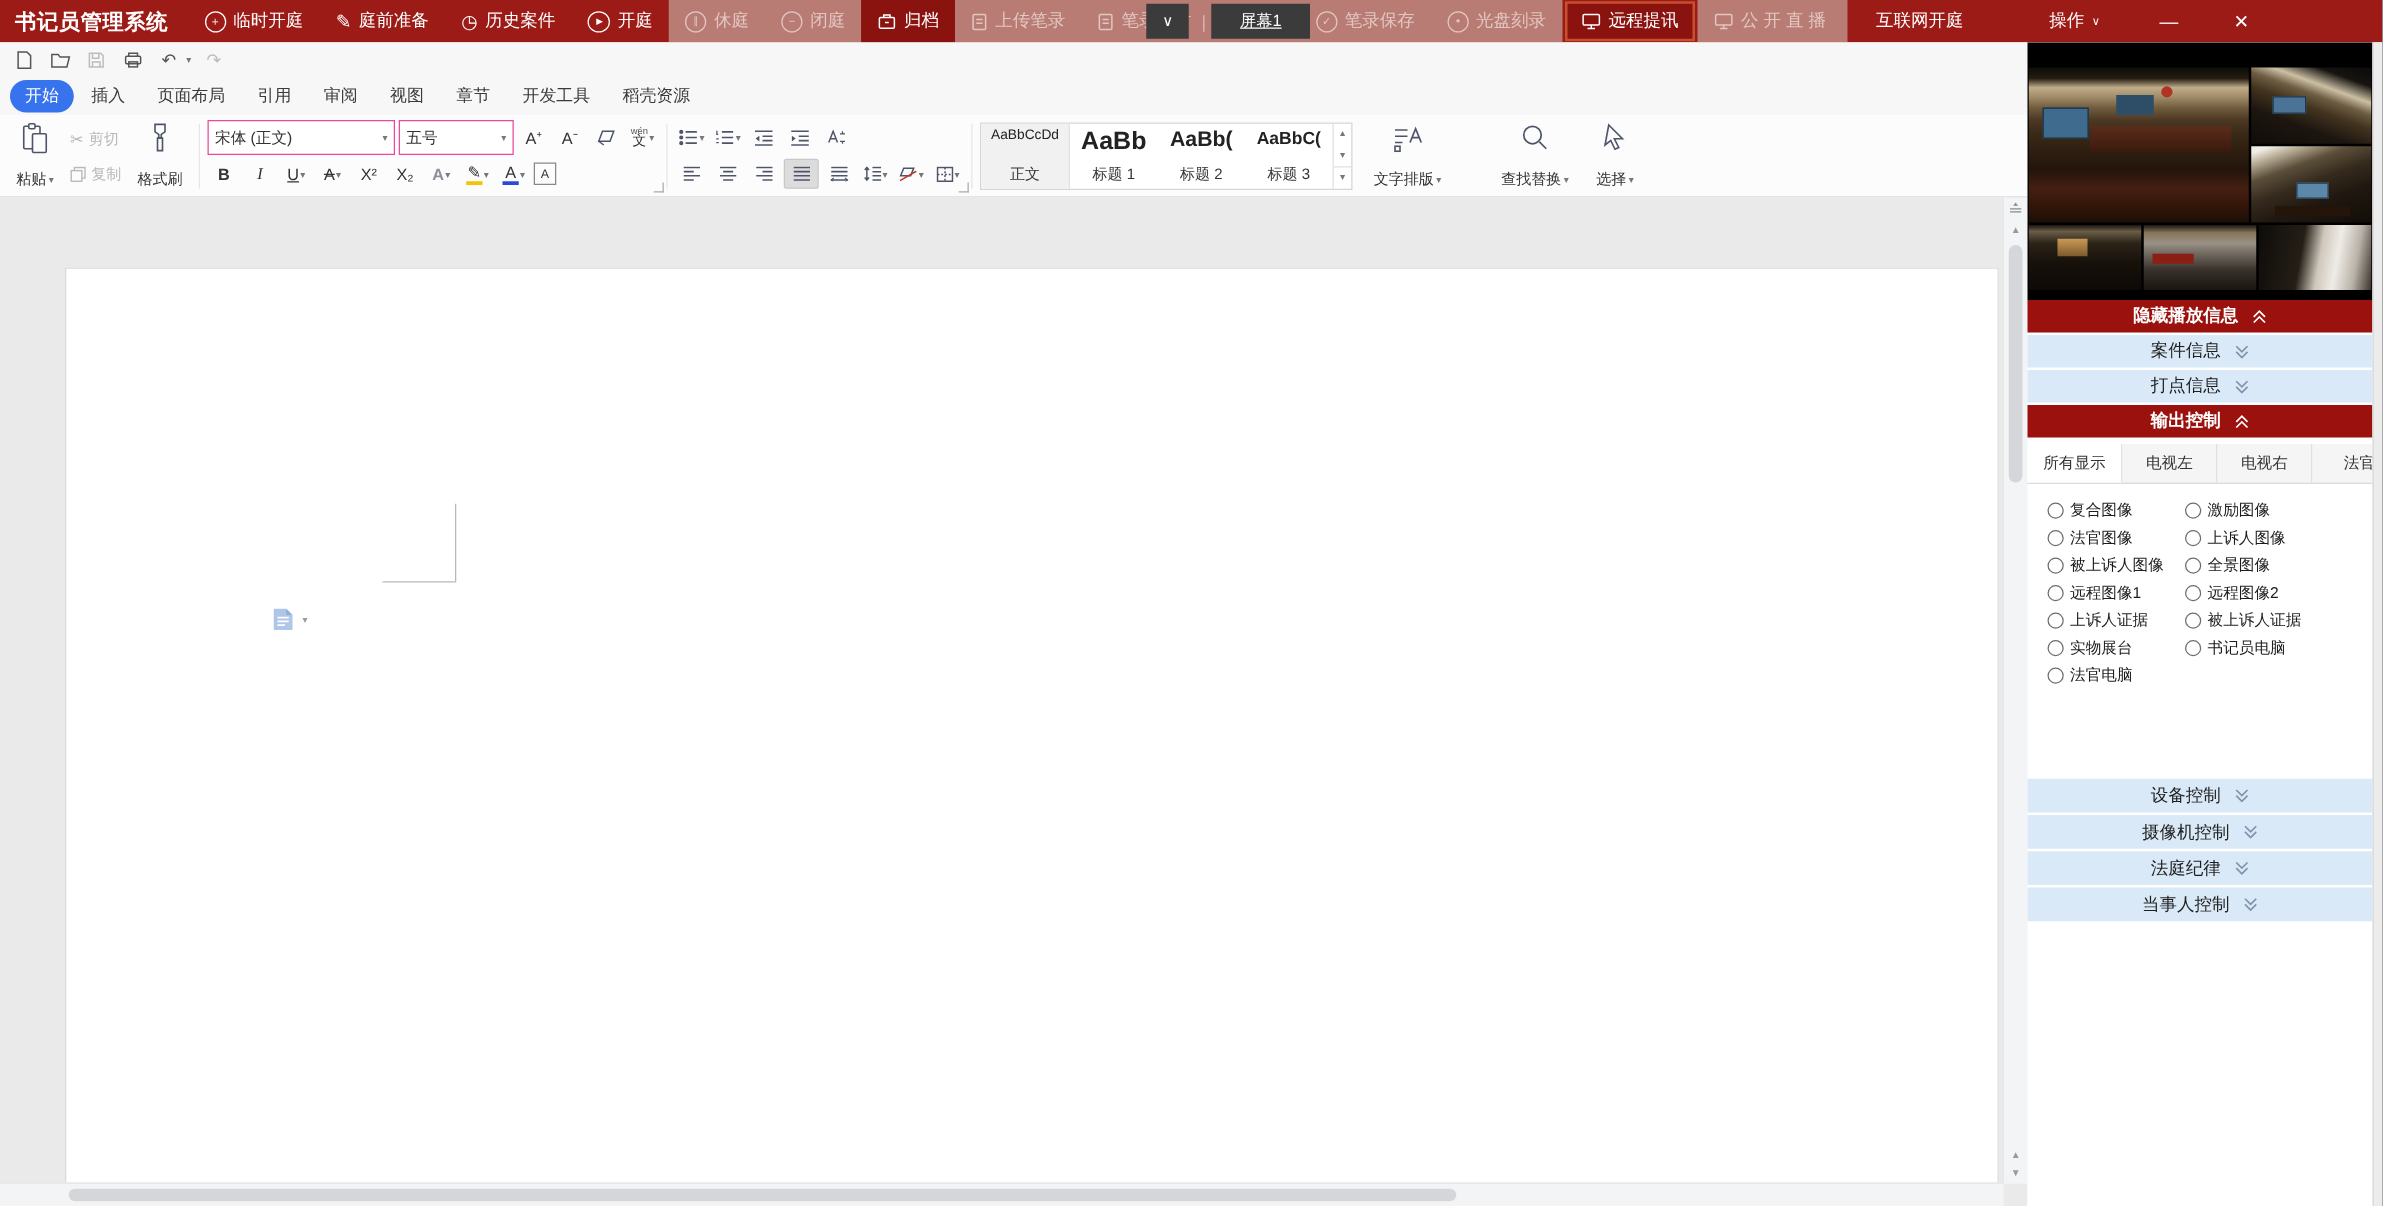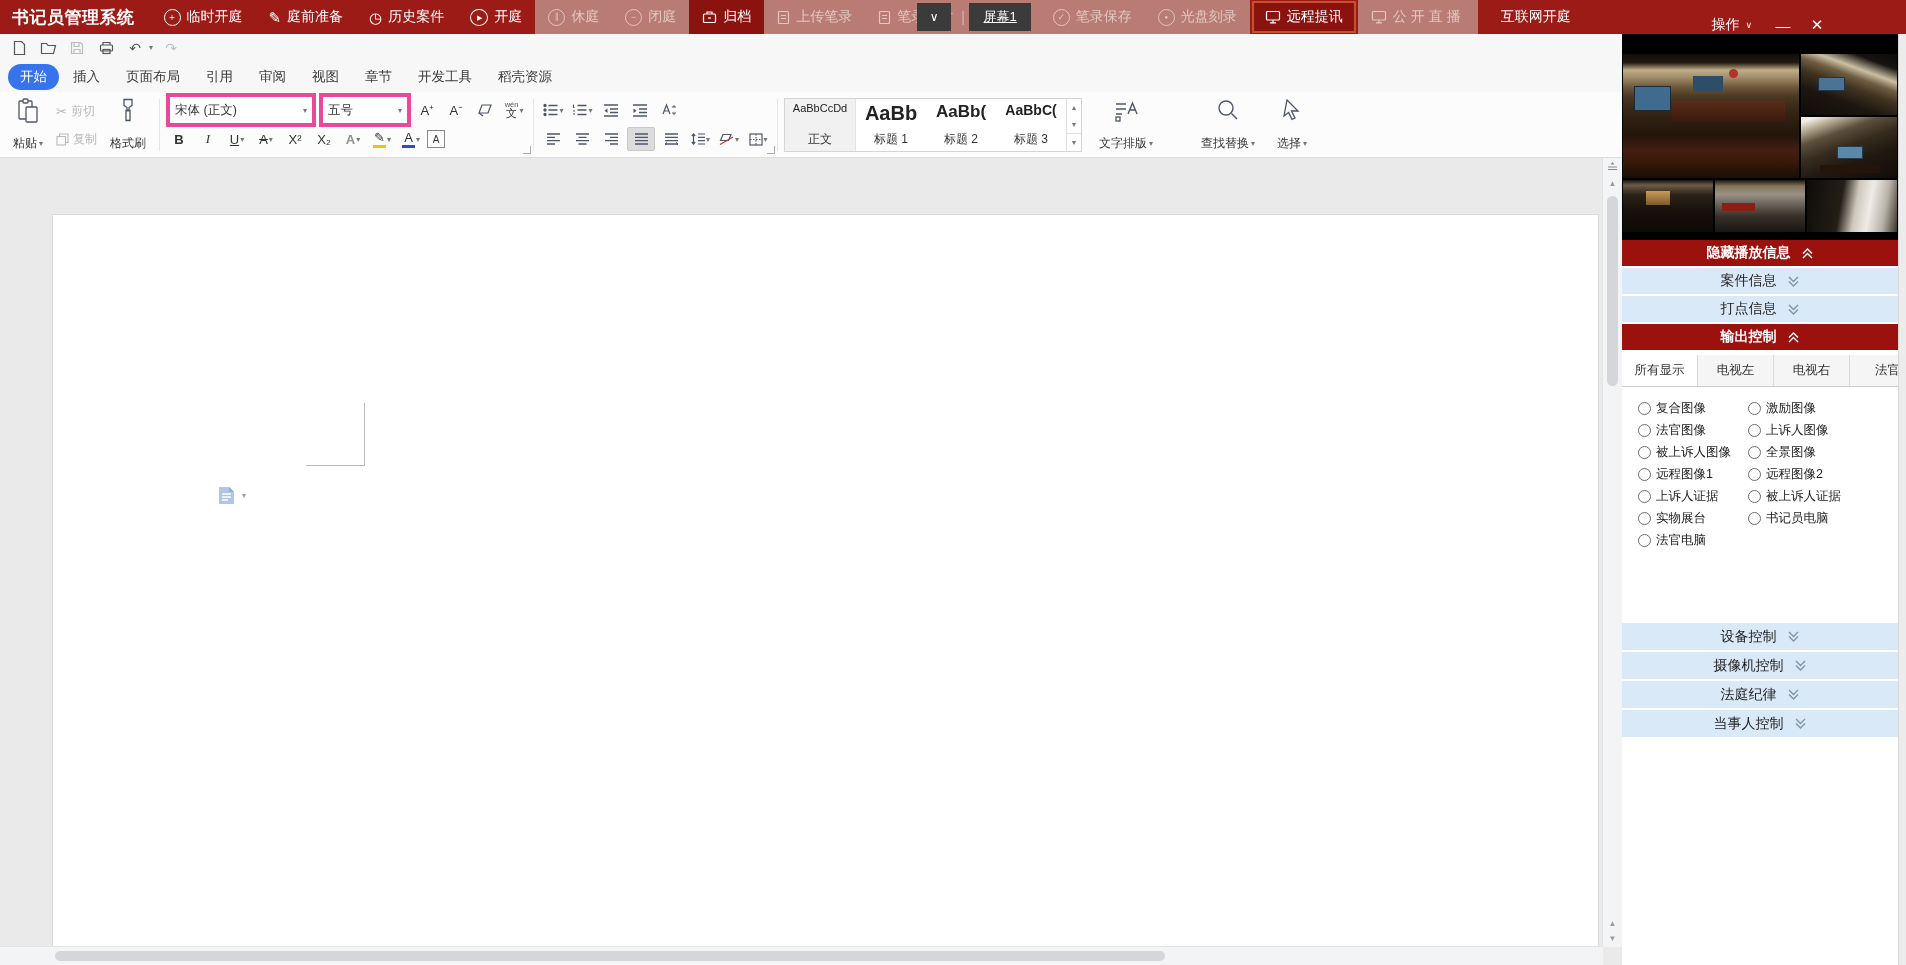--- a/index.html
+++ b/index.html
@@ -15,23 +15,23 @@
   .tb-strip .tb-item{color:#E2C6C0;}
   .tb-item.darkbox{background:#8A1310;}
   .tb-item.hl{background:#8A1310;border:2px solid #C7502F;margin:1px 2px;padding:0 11px;text-align:center;}
   .cic{width:15px;height:15px;border:1.3px solid currentColor;border-radius:50%;
        display:inline-flex;align-items:center;justify-content:center;font-size:9px;line-height:1;flex:0 0 auto;}
   .gic{font-size:15px;line-height:1;}
   .tb-proof{position:relative;display:flex;align-items:center;gap:6px;padding:0 13px;color:#E2C6C0;}
   .ov-box{position:absolute;top:3px;height:28px;background:#3B3B3B;color:#fff;
           display:flex;align-items:center;justify-content:center;z-index:2;}
   .ov-chevron{left:52px;width:34px;font-size:12px;}
-  .ov-screen{left:104px;width:62px;font-size:13px;text-decoration:underline;}
+  .ov-screen{left:104px;width:79px;font-size:13px;text-decoration:underline;}
   .tb-sep{align-self:center;color:#D7B6B0;margin:0 2px;}
-  .tb-right{margin-left:auto;display:flex;align-items:flex-end;}
+  .tb-right{margin-left:auto;display:flex;align-items:center;gap:24px;}
   .tb-op{display:flex;align-items:center;gap:6px;padding:0 14px;}
   .winbtn{display:flex;align-items:center;justify-content:center;width:34px;font-size:15px;color:#fff;cursor:pointer;}
   .tb-edge-pad{width:72px;}
 
   
   .main{position:absolute;left:0;top:34px;width:1622px;height:931px;display:flex;flex-direction:column;background:#F7F7F8;}
   .qat{height:27px;display:flex;align-items:center;gap:7px;padding:0 8px;background:#F7F7F8;}
   .qat .qbtn{width:22px;height:20px;display:flex;align-items:center;justify-content:center;color:#555;}
   .qat .qbtn.gray{color:#BDBDBD;}
   .qat svg{display:block;}
@@ -45,21 +45,21 @@
   .rsep{width:1px;background:#E6E6E6;margin:4px 6px;}
   .rgroup{display:flex;align-items:stretch;position:relative;}
   .launcher{position:absolute;right:-4px;bottom:1px;width:7px;height:7px;border-right:1px solid #A9A9A9;border-bottom:1px solid #A9A9A9;}
   .bigbtn{display:flex;flex-direction:column;align-items:center;justify-content:space-between;padding:3px 7px;cursor:pointer;color:#333;}
   .bigbtn .blabel{font-size:12px;display:flex;align-items:center;gap:2px;white-space:nowrap;}
   .dd{font-size:8px;color:#777;}
   .smallcol{display:flex;flex-direction:column;justify-content:space-around;padding:2px 2px;}
   .sbtn{display:flex;align-items:center;gap:4px;font-size:12px;color:#B9B9B9;padding:1px 4px;white-space:nowrap;}
   .rows2{display:flex;flex-direction:column;justify-content:space-between;padding:2px 0 3px 0;}
   .rrow{display:flex;align-items:center;gap:3px;height:26px;}
-  .combo{height:22px;background:#fff;border:4px solid #ec4899;display:flex;align-items:center;
+  .combo{height:22px;background:#fff;border:1px solid #ec4899;display:flex;align-items:center;
          justify-content:space-between;font-size:12.5px;color:#333;padding:13px 5px;box-sizing:border-box;cursor:pointer;}
   .combo .dd{margin-left:6px;}
   .fbtn{min-width:22px;height:22px;display:inline-flex;align-items:center;justify-content:center;
         font-size:13px;color:#333;cursor:pointer;border-radius:2px;padding:0 2px;}
   .fbtn.withdd{gap:1px;}
   .fbtn.activetg{background:#DCDCDC;border:1px solid #C8C8C8;}
   .pinyin{display:flex;flex-direction:column;align-items:center;line-height:1;font-size:11px;color:#333;}
   .pinyin .ptop{font-size:7.5px;color:#555;}
   .stackA{display:flex;flex-direction:column;align-items:center;line-height:1;}
   .stackA .bar{width:13px;height:3px;margin-top:1px;}

